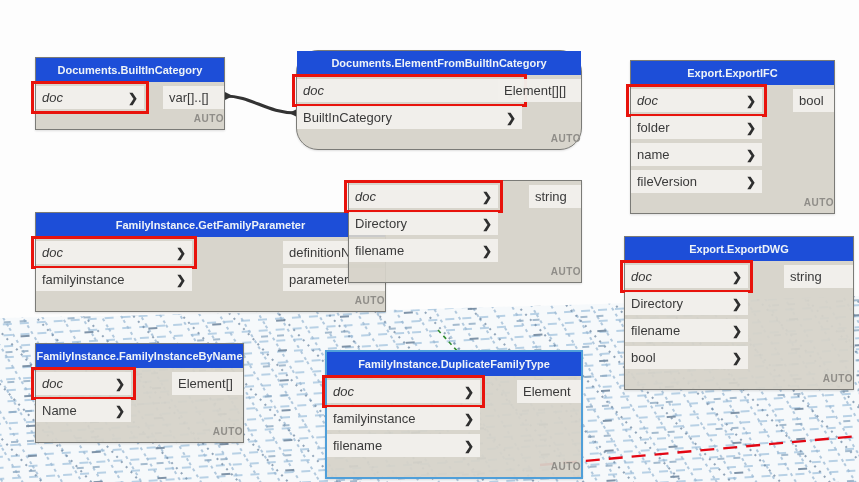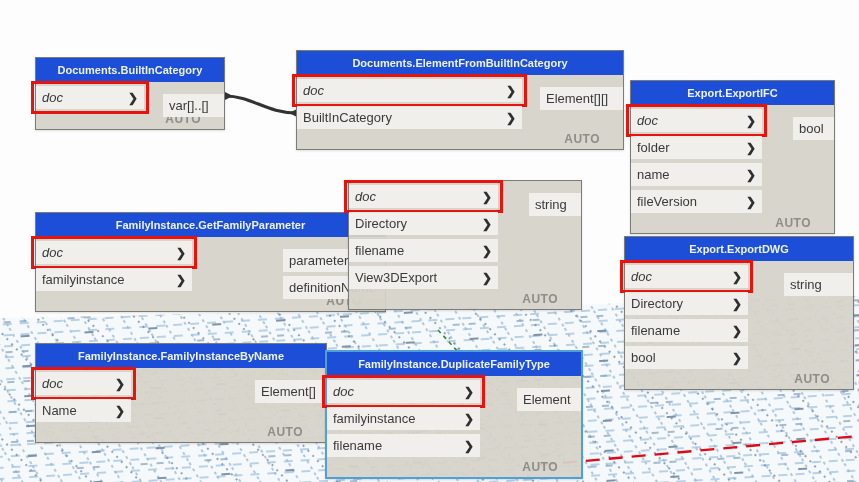--- a/index.html
+++ b/index.html
@@ -28,25 +28,25 @@
   .port{
     height:23px;display:flex;align-items:center;box-sizing:border-box;
     background:rgba(242,240,235,0.97);font-size:13px;color:#3a3a3a;
     padding:8px 6px;cursor:crosshair;
   }
   .port.in{width:var(--inw);justify-content:space-between;}
   .port.in .chev::after{content:"❯";font-size:12px;font-weight:bold;color:#2f2f2f;}
   .port .pname{white-space:nowrap;overflow:hidden;}
   .pname.italic{font-style:italic;}
   .port.hl{outline:3.5px solid #e8130c;outline-offset:2px;}
-  .outputs{position:absolute;top:12px;right:0;display:flex;flex-direction:column;gap:4px;align-items:center;}
+  .outputs{position:absolute;top:4px;right:0;display:flex;flex-direction:column;gap:4px;align-items:center;}
   .port.out{width:var(--outw);justify-content:flex-start;}
   .lacing{
-    height:20px;line-height:20px;text-align:right;padding-right:23px;
-    font-size:12px;font-weight:bold;letter-spacing:0.5px;color:#8f8d88;
+    height:20px;line-height:20px;text-align:right;padding-right:0;
+    font-size:10px;font-weight:bold;letter-spacing:0.5px;color:#8f8d88;
   }
 </style>
 </head>
 <body>
 
 <div id="canvas">
 
   <svg class="layer" width="859" height="482">
     <defs>
       <clipPath id="gridclip">
@@ -94,21 +94,21 @@
       </div>
       <div class="outputs">
         <div class="port out" style="--outw:61px">
           <span class="pname">var[]..[]</span>
         </div>
       </div>
       <div class="lacing">AUTO</div>
     </div>
   </div>
 
-  <div class="node" style="left:296px;top:50px;width:328px;--inw:225px;">
+  <div class="node" style="left:296px;top:50px;width:286px;border-radius:22px;--inw:225px;">
     <div class="nheader">Documents.ElementFromBuiltInCategory</div>
     <div class="nbody">
       <div class="inputs">
         <div class="port in hl">
           <span class="pname italic">doc</span>
           <span class="chev"></span>
         </div>
         <div class="port in">
           <span class="pname">BuiltInCategory</span>
           <span class="chev"></span>
@@ -116,21 +116,21 @@
       </div>
       <div class="outputs">
         <div class="port out" style="--outw:83px">
           <span class="pname">Element[][]</span>
         </div>
       </div>
       <div class="lacing">AUTO</div>
     </div>
   </div>
 
-  <div class="node" style="left:630px;top:60px;width:205px;margin-top:20px;--inw:131px;">
+  <div class="node" style="left:630px;top:60px;width:205px;--inw:131px;">
     <div class="nheader">Export.ExportIFC</div>
     <div class="nbody">
       <div class="inputs">
         <div class="port in hl">
           <span class="pname italic">doc</span>
           <span class="chev"></span>
         </div>
         <div class="port in">
           <span class="pname">folder</span>
           <span class="chev"></span>
@@ -161,47 +161,43 @@
           <span class="pname italic">doc</span>
           <span class="chev"></span>
         </div>
         <div class="port in">
           <span class="pname">familyinstance</span>
           <span class="chev"></span>
         </div>
       </div>
       <div class="outputs">
         <div class="port out" style="--outw:102px">
+          <span class="pname">definitionName</span>
+        </div>
+        <div class="port out" style="--outw:102px">
           <span class="pname">parameter</span>
         </div>
-        <div class="port out" style="--outw:102px">
-          <span class="pname">definitionName</span>
-        </div>
       </div>
       <div class="lacing">AUTO</div>
     </div>
   </div>
 
   <div class="node" style="left:348px;top:180px;width:234px;--inw:149px;">
     <div class="nbody">
       <div class="inputs">
         <div class="port in hl">
           <span class="pname italic">doc</span>
           <span class="chev"></span>
         </div>
         <div class="port in">
           <span class="pname">Directory</span>
           <span class="chev"></span>
         </div>
         <div class="port in">
           <span class="pname">filename</span>
-          <span class="chev"></span>
-        </div>
-        <div class="port in">
-          <span class="pname">View3DExport</span>
           <span class="chev"></span>
         </div>
       </div>
       <div class="outputs">
         <div class="port out" style="--outw:52px">
           <span class="pname">string</span>
         </div>
       </div>
       <div class="lacing">AUTO</div>
     </div>
@@ -230,21 +226,21 @@
       </div>
       <div class="outputs">
         <div class="port out" style="--outw:69px">
           <span class="pname">string</span>
         </div>
       </div>
       <div class="lacing">AUTO</div>
     </div>
   </div>
 
-  <div class="node" style="left:35px;top:343px;width:292px;--inw:95px;">
+  <div class="node" style="left:35px;top:343px;width:209px;--inw:95px;">
     <div class="nheader">FamilyInstance.FamilyInstanceByName</div>
     <div class="nbody">
       <div class="inputs">
         <div class="port in hl">
           <span class="pname italic">doc</span>
           <span class="chev"></span>
         </div>
         <div class="port in">
           <span class="pname">Name</span>
           <span class="chev"></span>

